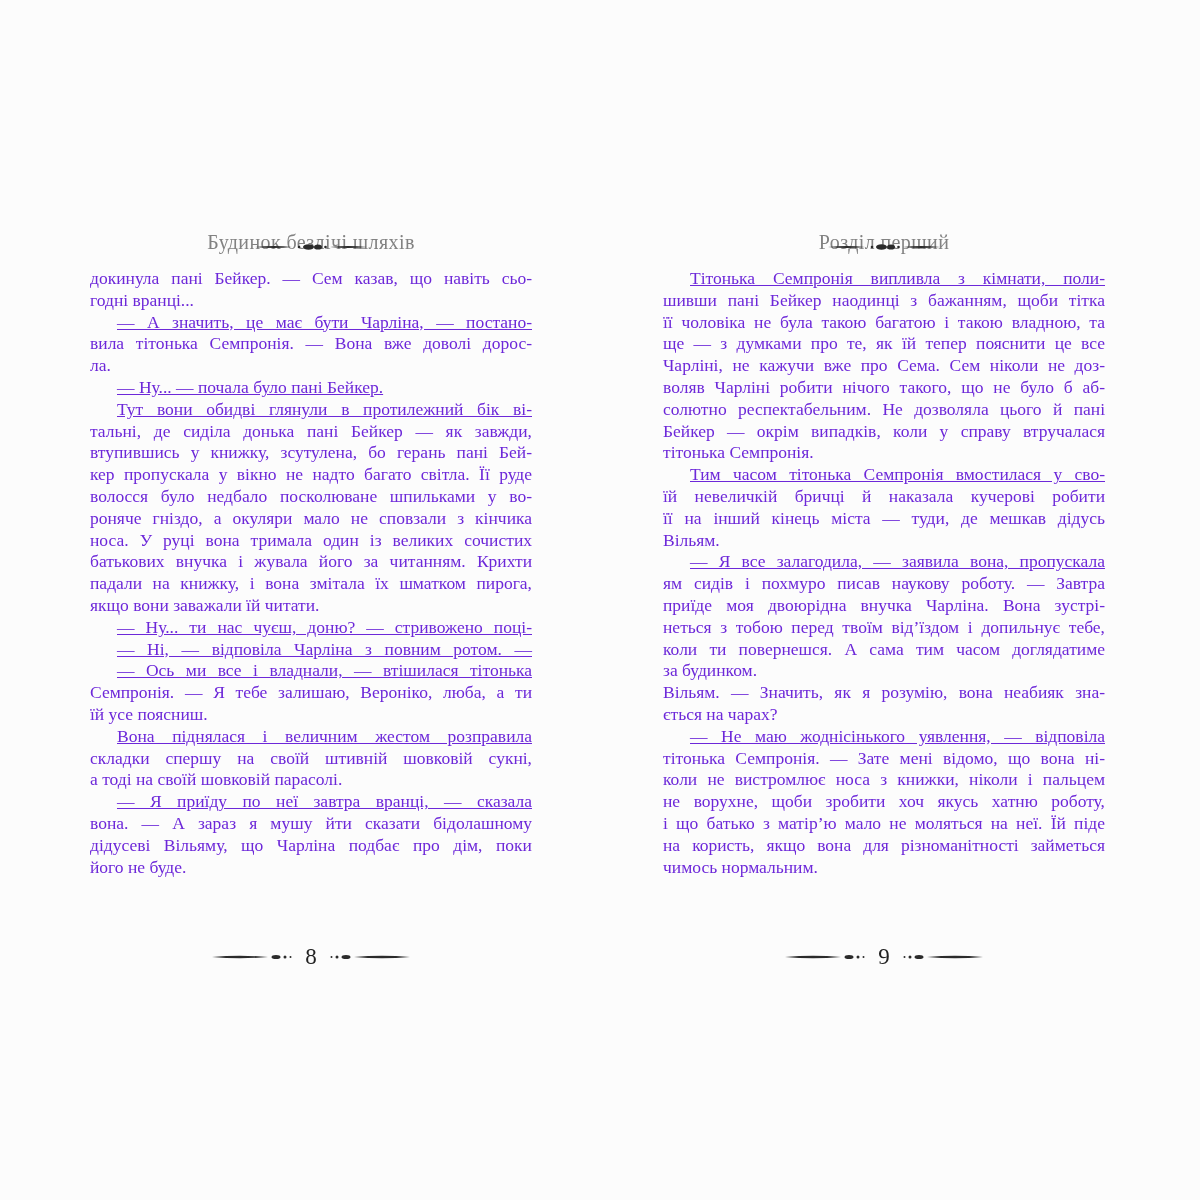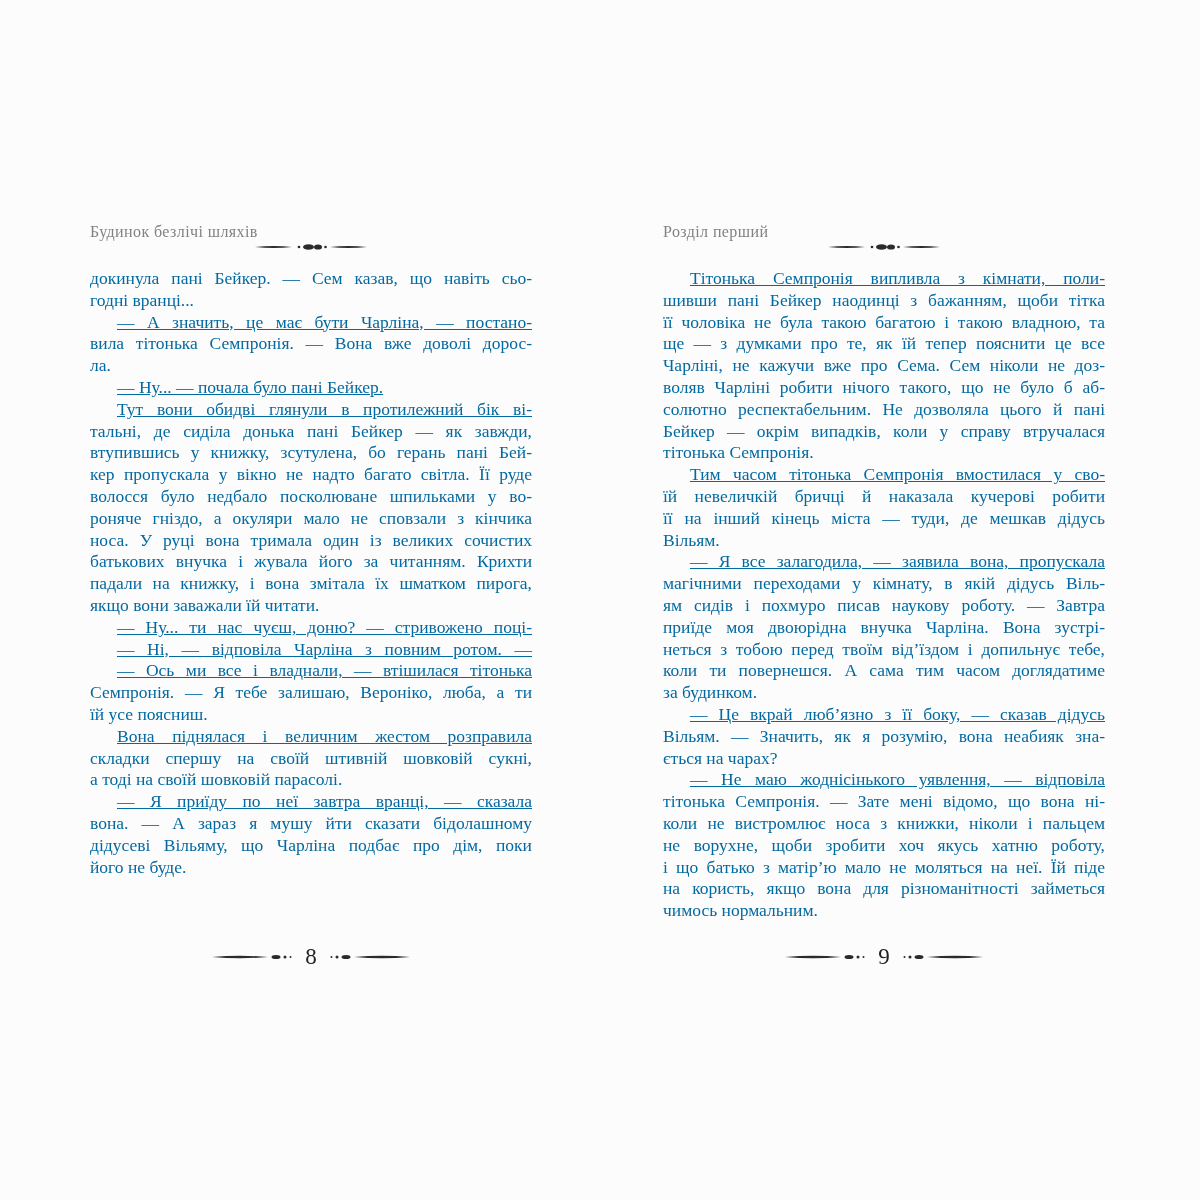--- a/index.html
+++ b/index.html
@@ -14,42 +14,42 @@
     position: absolute;
     top: 215px;
     width: 442px;
     height: 790px;
   }
   .page.left  { left: 90px; }
   .page.right { left: 663px; }
 
   .running-head {
     position: absolute;
-    top: 8px; left: 0; right: 0;
-    text-align: left;
-    font-size: 16px;
+    top: 16px; left: 0; right: 0;
+    text-align: center;
+    font-size: 20px;
     letter-spacing: 0.4px;
     color: #828282;
   }
   .head-ornament {
     position: absolute;
     top: 27px; left: 0; right: 0;
     display: flex;
     justify-content: center;
   }
   .text-block {
     position: absolute;
     top: 53px; left: 0;
     width: 442px;
   }
   .line {
     font-size: 17.5px;
     line-height: 21.8px;
     height: 21.8px;
-    color: #0369a1;
+    color: #6d28d9;
     text-align: justify;
     text-align-last: left;
   }
   .line.just { text-align-last: justify; }
   .line.ind  { text-indent: 27px; text-decoration: underline; }
 
   .footer {
     position: absolute;
     top: 730px; left: 0; right: 0;
     display: flex;
@@ -151,27 +151,25 @@
       <div class="line just">Чарліні, не кажучи вже про Сема. Сем ніколи не доз-</div>
       <div class="line just">воляв Чарліні робити нічого такого, що не було б аб-</div>
       <div class="line just">солютно респектабельним. Не дозволяла цього й пані</div>
       <div class="line just">Бейкер — окрім випадків, коли у справу втручалася</div>
       <div class="line">тітонька Семпронія.</div>
       <div class="line just ind">Тим часом тітонька Семпронія вмостилася у сво-</div>
       <div class="line just">їй невеличкій бричці й наказала кучерові робити</div>
       <div class="line just">її на інший кінець міста — туди, де мешкав дідусь</div>
       <div class="line">Вільям.</div>
       <div class="line just ind">— Я все залагодила, — заявила вона, пропускала</div>
-      <div class="line just">магічними переходами у кімнату, в якій дідусь Віль-</div>
       <div class="line just">ям сидів і похмуро писав наукову роботу. — Завтра</div>
       <div class="line just">приїде моя двоюрідна внучка Чарліна. Вона зустрі-</div>
       <div class="line just">неться з тобою перед твоїм від’їздом і допильнує тебе,</div>
       <div class="line just">коли ти повернешся. А сама тим часом доглядатиме</div>
       <div class="line">за будинком.</div>
-      <div class="line just ind">— Це вкрай люб’язно з її боку, — сказав дідусь</div>
       <div class="line just">Вільям. — Значить, як я розумію, вона неабияк зна-</div>
       <div class="line">ється на чарах?</div>
       <div class="line just ind">— Не маю жоднісінького уявлення, — відповіла</div>
       <div class="line just">тітонька Семпронія. — Зате мені відомо, що вона ні-</div>
       <div class="line just">коли не вистромлює носа з книжки, ніколи і пальцем</div>
       <div class="line just">не ворухне, щоби зробити хоч якусь хатню роботу,</div>
       <div class="line just">і що батько з матір’ю мало не моляться на неї. Їй піде</div>
       <div class="line just">на користь, якщо вона для різноманітності займеться</div>
       <div class="line">чимось нормальним.</div>
     </div>

